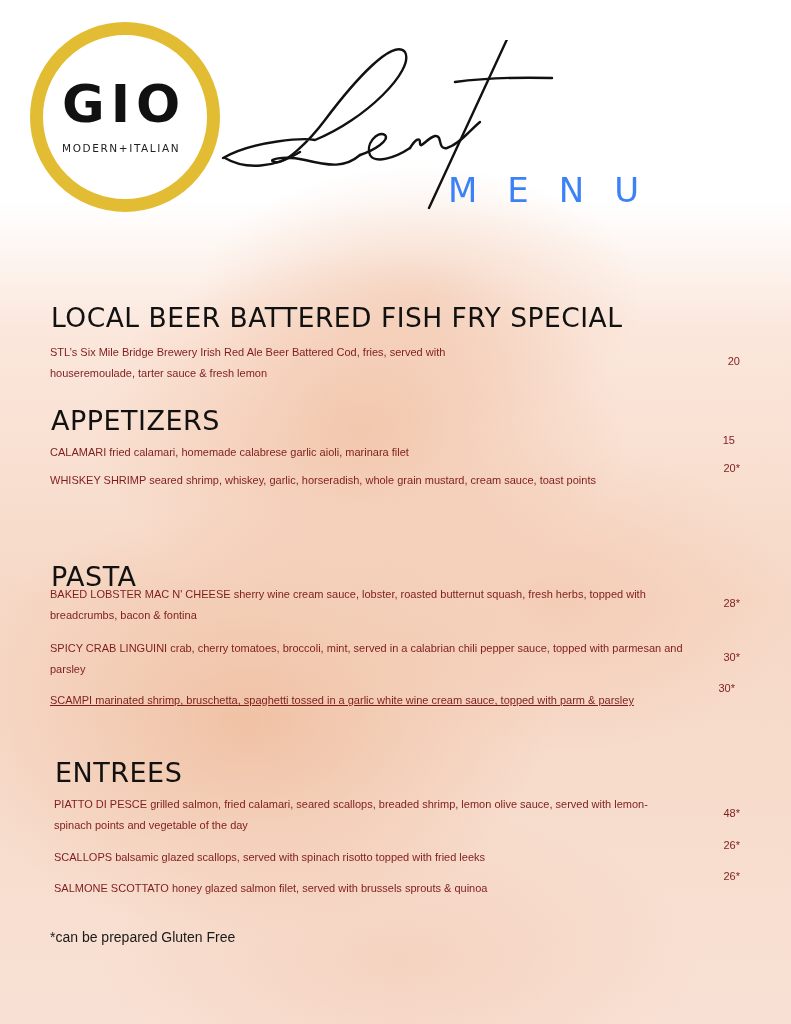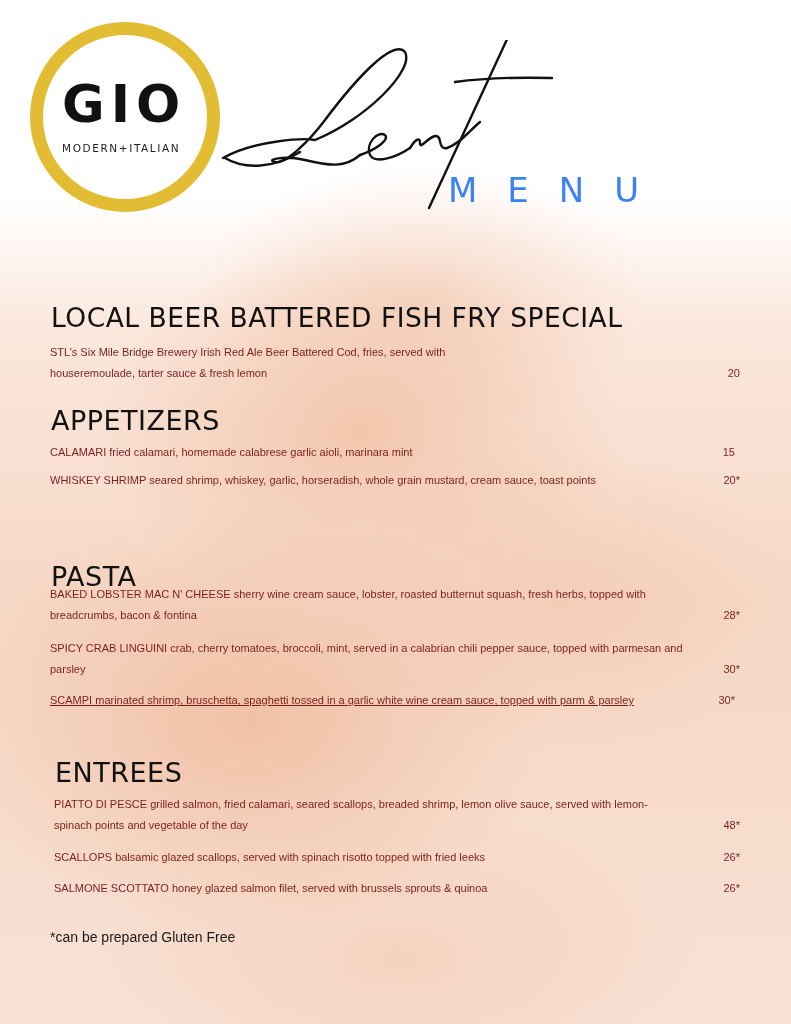--- a/index.html
+++ b/index.html
@@ -51,21 +51,21 @@
   }
   .h1 { font-size: 27px; letter-spacing: 0.5px; }
   .h2 { font-size: 27px; letter-spacing: 0.5px; }
   .item {
     position: absolute; left: 50px; width: 690px;
     font-family: "Liberation Sans", sans-serif; font-size: 11px; line-height: 21px;
     color: #7f1d1d;
   }
   .item .desc { display: block; width: 640px; }
   .item .price {
-    position: absolute; right: 0; bottom: 0; text-align: center;
+    position: absolute; right: 0; bottom: 12px; text-align: center;
   }
   .note {
     position: absolute; left: 50px; top: 929px;
     font-size: 14px; color: #1a1a1a;
   }
 </style>
 </head>
 <body>
 
 <div class="bg"></div>
@@ -92,21 +92,21 @@
 <div class="content">
 
   <div class="h h1" style="left:51px; top:305px; font-size:26.5px;text-align:right;">LOCAL BEER BATTERED FISH FRY SPECIAL</div>
   <div class="item" style="top:342px;">
     <span class="desc" style="width:440px;">STL’s Six Mile Bridge Brewery Irish Red Ale Beer Battered Cod, fries, served with houseremoulade, tarter sauce &amp; fresh lemon</span>
     <span class="price">20</span>
   </div>
 
   <div class="h h2" style="left:51px; top:407px;">APPETIZERS</div>
   <div class="item" style="top:442px;">
-    <span class="desc">CALAMARI fried calamari, homemade calabrese garlic aioli, marinara mint</span>
+    <span class="desc">CALAMARI fried calamari, homemade calabrese garlic aioli, marinara filet</span>
     <span class="price" style="right:5px;">15</span>
   </div>
   <div class="item" style="top:470px;">
     <span class="desc" style="width:630px;">WHISKEY SHRIMP seared shrimp, whiskey, garlic, horseradish, whole grain mustard, cream sauce, toast points</span>
     <span class="price">20*</span>
   </div>
 
   <div class="h h2" style="left:51px; top:548px;margin-top:15px;">PASTA</div>
   <div class="item" style="top:584px;">
     <span class="desc" style="width:650px;">BAKED LOBSTER MAC N' CHEESE sherry wine cream sauce, lobster, roasted butternut squash, fresh herbs, topped with breadcrumbs, bacon &amp; fontina</span>

